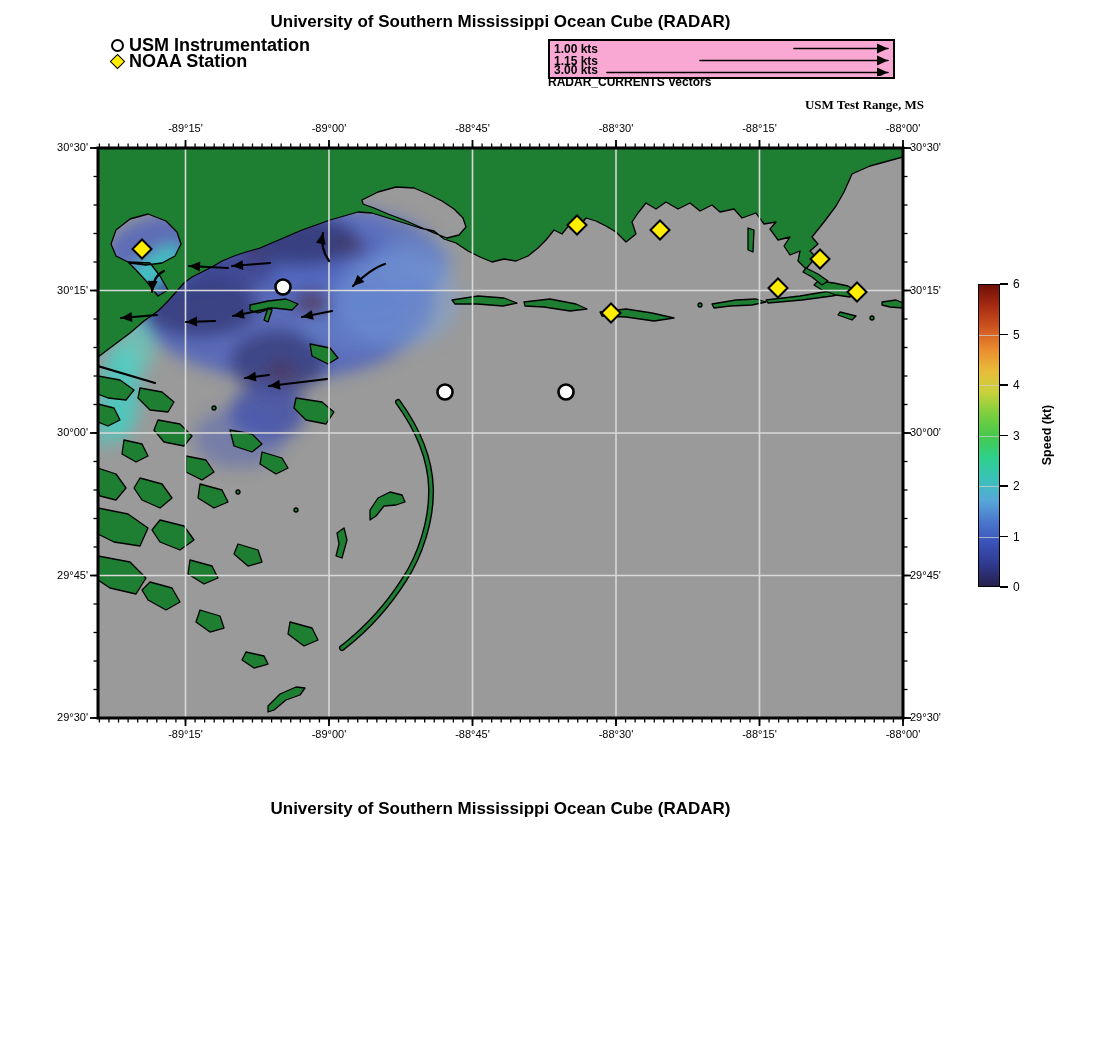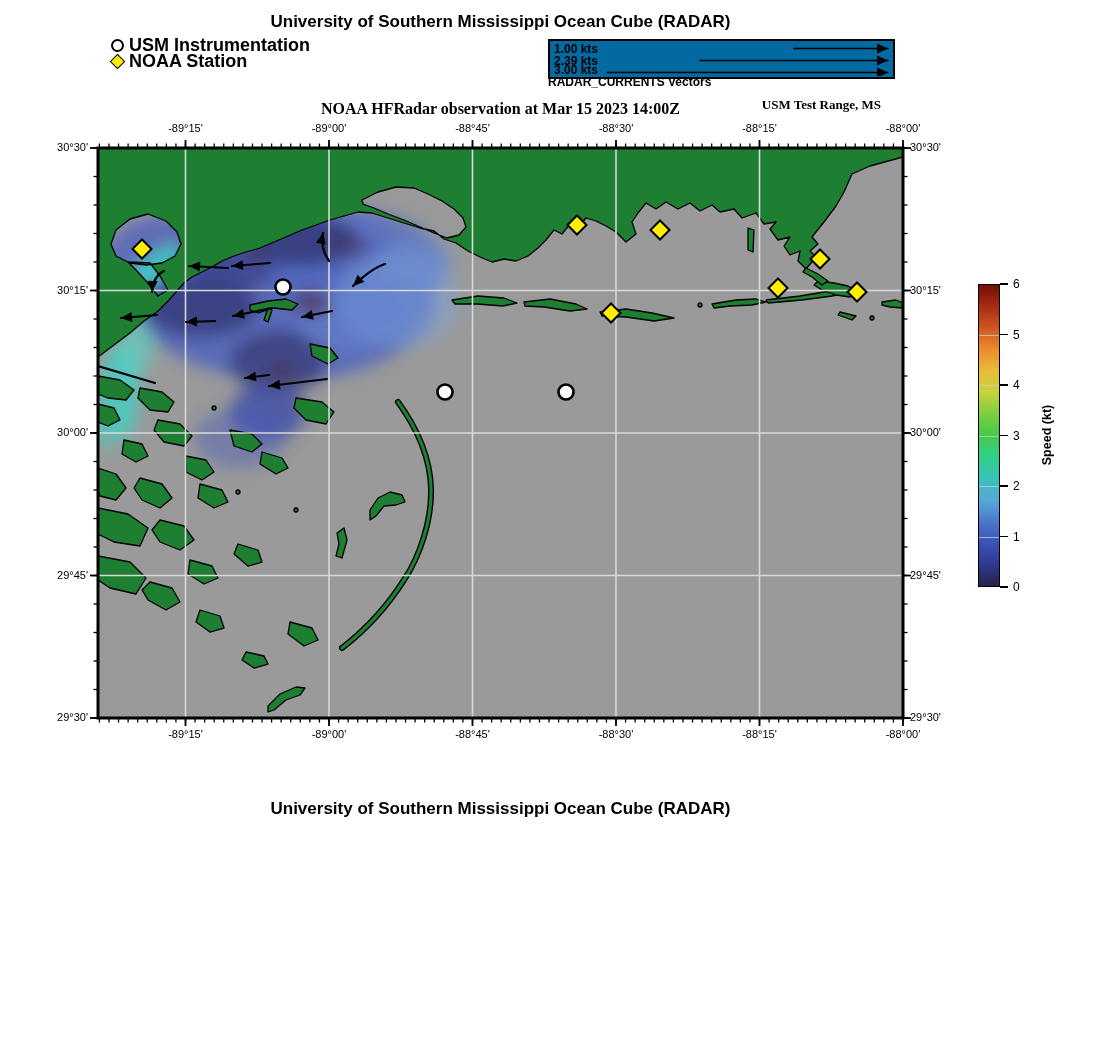--- a/index.html
+++ b/index.html
@@ -10,26 +10,26 @@
   .footer-title{position:absolute;left:98px;width:805px;top:799px;text-align:center;
              font-size:17px;font-weight:bold;}
   .legend{position:absolute;left:111px;top:37px;}
   .legend-row{display:flex;align-items:center;height:16px;}
   .sym-circle{width:9px;height:9px;border:2px solid #000;border-radius:50%;background:#fff;
               display:inline-block;margin-right:5px;}
   .sym-diamond{width:9px;height:9px;border:1.6px solid #000;background:#ffee00;
               display:inline-block;transform:rotate(45deg);margin:0 6px 0 1px;}
   .legend-label{font-size:18px;font-weight:bold;line-height:16px;}
   .scalebox{position:absolute;left:548px;top:39px;width:347px;height:40px;
-            border:2.5px solid #000;box-sizing:border-box;background:#0369a1;}
+            border:2.5px solid #000;box-sizing:border-box;background:#f9a8d4;}
   .scale-label{position:absolute;left:4px;font-size:12px;font-weight:bold;line-height:12px;}
   .scale-caption{position:absolute;left:548px;top:75px;font-size:12px;font-weight:bold;}
   .subtitle{position:absolute;left:98px;width:805px;top:100px;text-align:center;
             font-family:"Liberation Serif",serif;font-weight:bold;font-size:16px;}
-  .range-label{position:absolute;left:716px;width:165px;top:97px;text-align:right;
+  .range-label{position:absolute;left:782px;width:165px;top:97px;text-align:center;
             font-family:"Liberation Serif",serif;font-weight:bold;font-size:13px;}
   #map-svg{position:absolute;left:98px;top:148px;width:805px;height:570px;overflow:visible;}
   .cb-bar{position:absolute;left:978px;top:284px;width:22px;height:303px;
           border:1.5px solid #000;box-sizing:border-box;}
   .cb-tick{position:absolute;background:#000;}
   .cb-gridline{position:absolute;left:979px;width:20px;height:1.2px;background:#cfcfcf;opacity:.75;}
   .cb-label{position:absolute;left:987px;top:428px;width:120px;text-align:center;
             font-size:12.5px;font-weight:bold;transform:rotate(-90deg);}
 </style>
 </head>
@@ -45,34 +45,33 @@
       <span class="legend-label">USM Instrumentation</span>
     </div>
     <div class="legend-row">
       <span class="sym-diamond"></span>
       <span class="legend-label">NOAA Station</span>
     </div>
   </div>
 
   <div class="scalebox">
     <span class="scale-label" style="top:1.5px">1.00 kts</span>
-    <span class="scale-label" style="top:13.5px">2.39 kts</span>
+    <span class="scale-label" style="top:13.5px">1.15 kts</span>
     <span class="scale-label" style="top:23px">3.00 kts</span>
     <svg id="scale-svg" style="position:absolute;left:0;top:0" width="342" height="35" viewBox="0 0 342 35">
         <path d="M244,7.5 L338,7.5" stroke="#000000" stroke-width="1.6" fill="none" stroke-linecap="round"></path>
         <polygon points="338,7.5 327,12.5 327,2.5" fill="#000000"></polygon>
         <path d="M150,19.5 L338,19.5" stroke="#000000" stroke-width="1.6" fill="none" stroke-linecap="round"></path>
         <polygon points="338,19.5 327,24.5 327,14.5" fill="#000000"></polygon>
         <path d="M57,31.5 L338,31.5" stroke="#000000" stroke-width="1.6" fill="none" stroke-linecap="round"></path>
         <polygon points="338,31.5 327,36.5 327,26.5" fill="#000000"></polygon>
       </svg>
   </div>
   <div class="scale-caption">RADAR_CURRENTS Vectors</div>
 
-  <div class="subtitle">NOAA HFRadar observation at Mar 15 2023 14:00Z</div>
   <div class="range-label">USM Test Range, MS</div>
 
   <svg id="map-svg" viewBox="98 148 805 570">
     <defs>
       <filter id="blur" x="-30%" y="-30%" width="160%" height="160%">
         <feGaussianBlur stdDeviation="8"></feGaussianBlur>
       </filter>
       <clipPath id="mapclip">
           <rect x="98" y="148" width="805" height="570"></rect>
         </clipPath>

